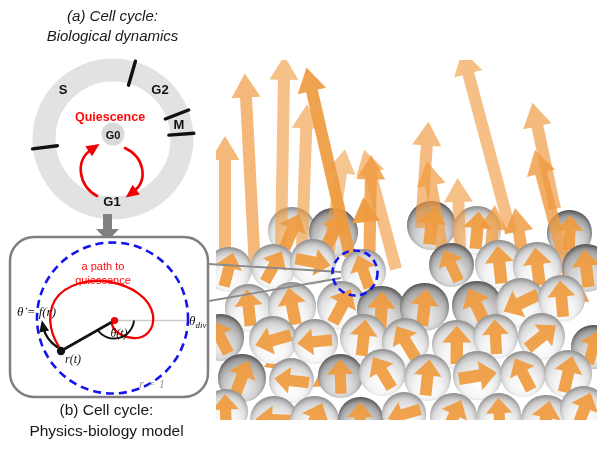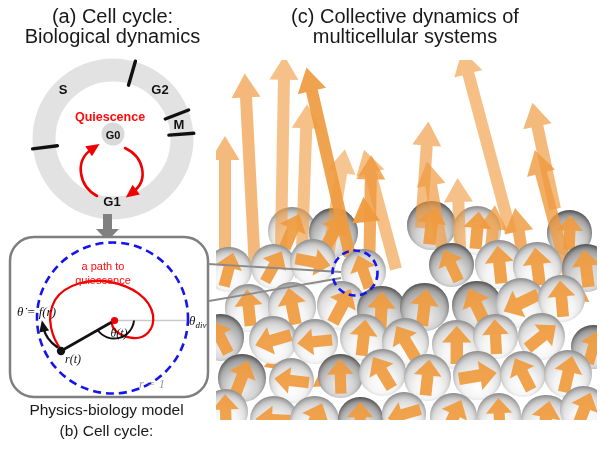--- a/index.html
+++ b/index.html
@@ -1,18 +1,18 @@
 <!DOCTYPE html>
 <html><head>
 <meta charset="utf-8">
 <style>
   html,body{margin:0;padding:0;background:#fff;}
   #canvas{position:relative;width:600px;height:453px;background:#fff;overflow:hidden;
           font-family:"Liberation Sans",sans-serif;color:#1a1a1a;}
-  .title{position:absolute;text-align:center;font-size:20px;line-height:20px;color:#191919;}
+  .title{position:absolute;text-align:center;font-size:15px;line-height:20px;color:#191919;font-style:italic;}
   #title-a{left:15px;top:6px;width:195px;}
   #title-c{left:280px;top:6px;width:250px;}
   #caption-b{left:0px;top:399px;width:213px;position:absolute;text-align:center;
              font-size:15.5px;line-height:21px;color:#191919;}
   svg{position:absolute;left:0;top:0;}
   #ab-svg{left:0;top:0;}
   #cell-field{position:absolute;left:216px;top:60px;width:381px;height:360px;overflow:hidden;}
   .sphere{position:absolute;border-radius:50%;}
   .sphere.light{background:radial-gradient(circle at 50% 72%,#ffffff 0%,#f4f4f4 32%,#dcdcdc 58%,#b5b5b5 82%,#8d8d8d 100%);
                 box-shadow:inset 0 2px 4px rgba(40,40,40,.35);}
@@ -25,27 +25,23 @@
 </style>
 </head>
 <body>
 
 <div id="canvas">
 
   <div class="title" id="title-a">
     <div>(a) Cell cycle:</div>
     <div>Biological dynamics</div>
   </div>
-  <div class="title" id="title-c">
-    <div>(c) Collective dynamics of</div>
-    <div>multicellular systems</div>
-  </div>
   <div id="caption-b">
+    <div>(b) Cell cycle:</div>
     <div>Physics-biology model</div>
-    <div>(b) Cell cycle:</div>
   </div>
 
   <div id="cell-field">
       <div class="sphere light" style="left: -13.2px; top: 329px; width: 45.2px; height: 45.2px; z-index: 10;">
         <svg viewBox="-22 -22 44 44">
         <g transform="rotate(-2)">
             <path d="M -5.5 17 L -5.5 -2 L -13 -2 L 0 -17 L 13 -2 L 5.5 -2 L 5.5 17 Z" fill="#EF9A3E" opacity="0.92"></path>
           </g>
         </svg>
       </div>

